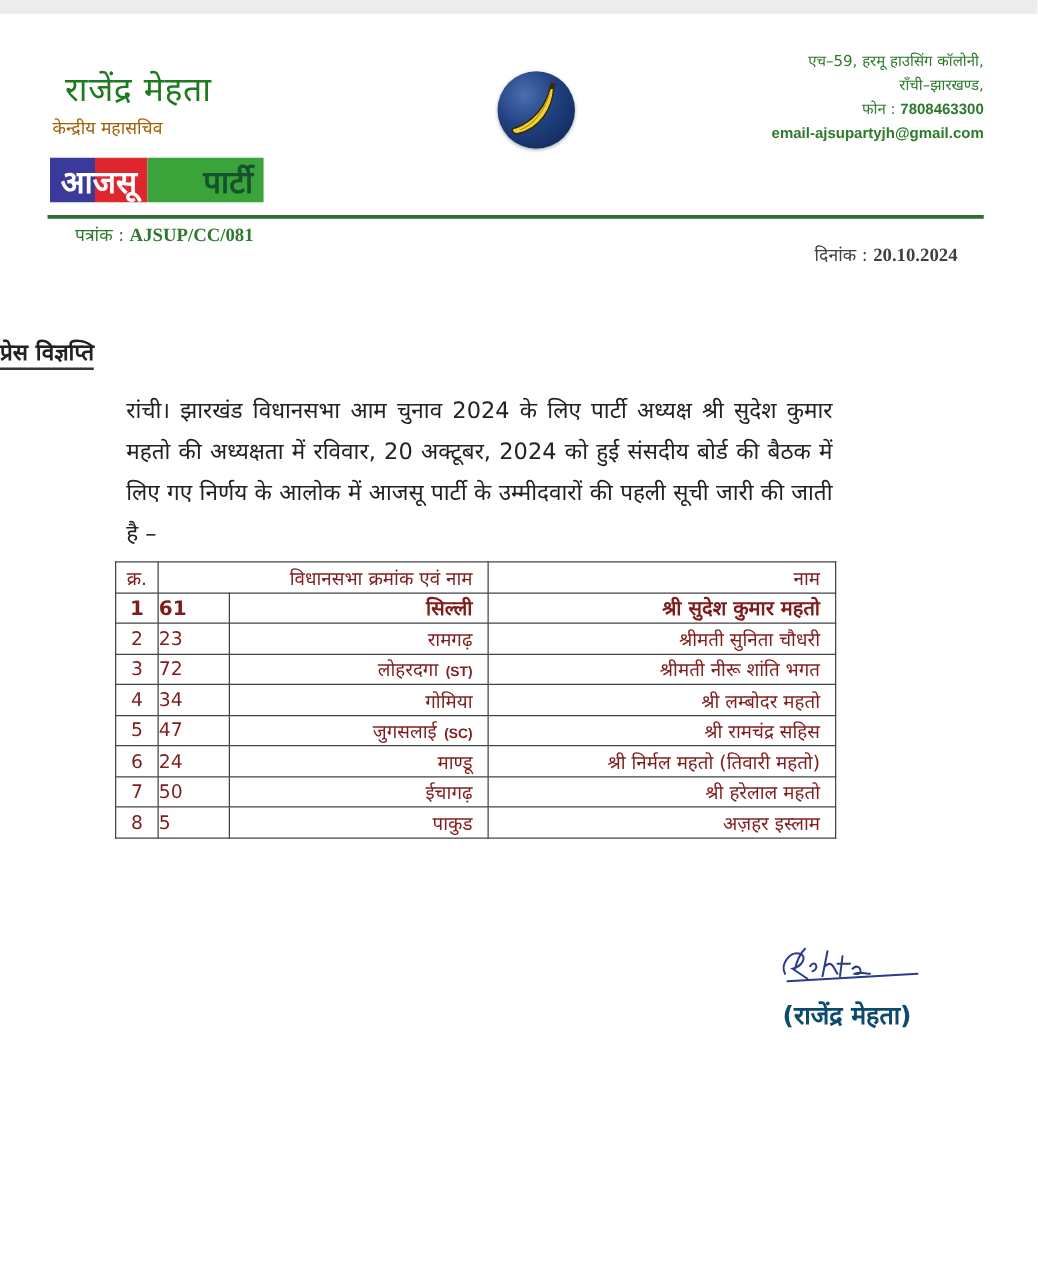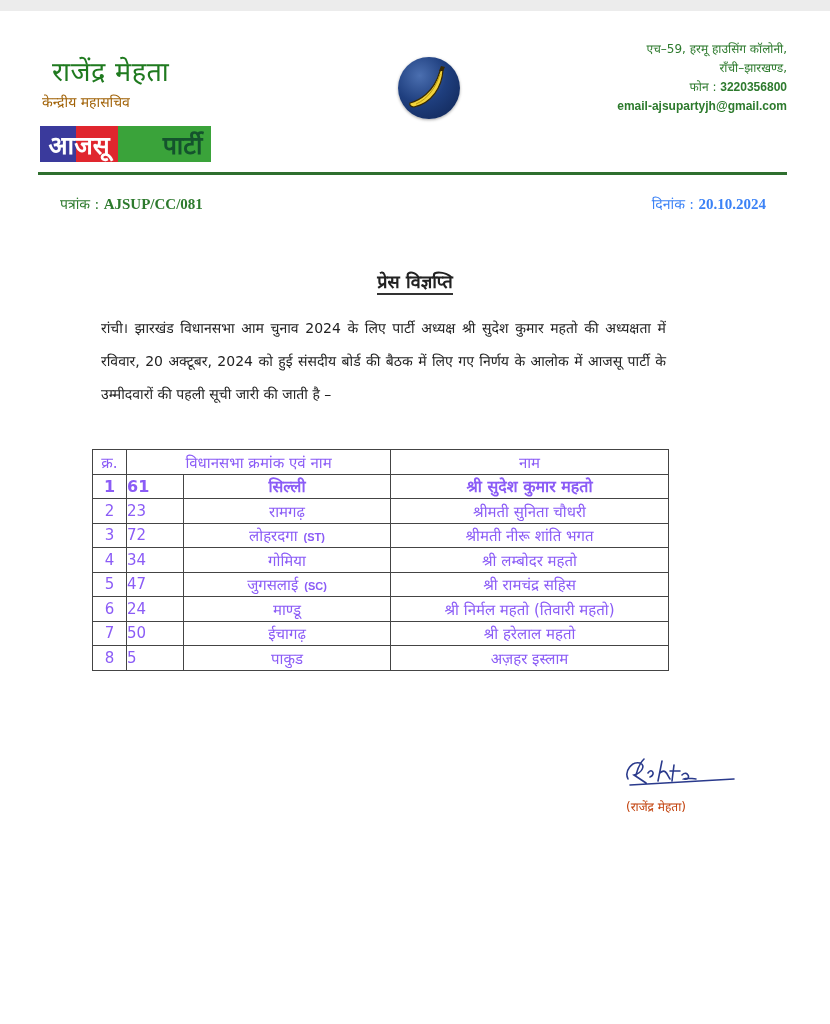--- a/index.html
+++ b/index.html
@@ -28,40 +28,40 @@
 
   
   .office { position: absolute; right: 43px; top: 40px; text-align: right; color: #2d7a2d; }
   .office .title { font-size: 22px; font-weight: bold; color: #1f7a1f; line-height: 30px; }
   .office .line { font-size: 12px; line-height: 19px; white-space: nowrap; }
   .office .phone { font-size: 12px; line-height: 19px; white-space: nowrap; }
   .office .email { font-size: 12px; line-height: 19px; font-weight: bold; font-family: "Liberation Sans", sans-serif; white-space: nowrap; }
 
   .hr-green { position: absolute; left: 38px; top: 172px; width: 749px; height: 3px; background: #2f6f2f; }
 
-  .ref { position: absolute; left: 60px; top: 194px; font-size: 15px; color: #2d7a2d; font-family: "Liberation Serif", serif; font-weight: bold; white-space: nowrap; }
+  .ref { position: absolute; left: 60px; top: 178px; font-size: 15px; color: #2d7a2d; font-family: "Liberation Serif", serif; font-weight: bold; white-space: nowrap; }
   .ref .lbl { font-family: "DejaVu Sans", sans-serif; font-weight: normal; font-size: 14px; }
-  .date { position: absolute; right: 64px; top: 194px; font-size: 15px; color: #3b82f6; font-family: "Liberation Serif", serif; font-weight: bold; white-space: nowrap; }
+  .date { position: absolute; right: 64px; top: 194px; font-size: 15px; color: #404040; font-family: "Liberation Serif", serif; font-weight: bold; white-space: nowrap; }
   .date .lbl { font-family: "DejaVu Sans", sans-serif; font-weight: normal; font-size: 14px; }
 
-  .heading { position: absolute; left: 0; width: 830px; top: 269px; text-align: center; font-size: 18px; font-weight: bold; color: #222; }
+  .heading { position: absolute; left: 0; width: 830px; top: 269px; font-size: 18px; font-weight: bold; color: #222; }
   .heading span { border-bottom: 2px solid #333; padding-bottom: 1px; }
 
-  .para { position: absolute; left: 101px; top: 312px; width: 565px; font-size: 14px; line-height: 33px; text-align: justify; text-align-last: left; color: #222; }
+  .para { position: absolute; left: 101px; top: 312px; width: 565px; font-size: 18px; line-height: 33px; text-align: justify; text-align-last: left; color: #222; }
 
-  table.cand { position: absolute; left: 92px; top: 449px; width: 577px; border-collapse: collapse; font-size: 15px; color: #8b5cf6; }
-  table.cand td, table.cand th { border: 1px solid #444; height: 24.5px; padding: 0 22px; font-weight: normal; text-align: center; white-space: nowrap; }
+  table.cand { position: absolute; left: 92px; top: 449px; width: 577px; border-collapse: collapse; font-size: 15px; color: #7f1d1d; }
+  table.cand td, table.cand th { border: 1px solid #444; height: 24.5px; padding: 0 12px; font-weight: normal; text-align: right; white-space: nowrap; }
   table.cand .c-no { width: 34px; text-align: center; padding: 0; }
   table.cand .c-code { width: 57px; text-align: left; padding: 0; margin-top: 17px; }
   table.cand .c-const { width: 207px; }
   table.cand tr.bold td { font-weight: bold; font-size: 16px; }
   table.cand .tag { font-size: 11px; font-weight: bold; font-family: "Liberation Sans", sans-serif; margin-left: 6px; }
 
   .signature { position: absolute; left: 622px; top: 753px; }
-  .sign-name { position: absolute; left: 626px; top: 798px; font-size: 12px; font-weight: normal; color: #c2410c; white-space: nowrap; }
+  .sign-name { position: absolute; left: 626px; top: 798px; font-size: 20px; font-weight: bold; color: #0c4a6e; white-space: nowrap; }
 </style>
 </head>
 <body>
 
 <div class="topbar"></div>
 
 <div class="lh-name">राजेंद्र मेहता</div>
 <div class="lh-desig">केन्द्रीय महासचिव</div>
 
 <div class="party-badge">
@@ -78,21 +78,21 @@
   <svg width="62" height="62" viewBox="0 0 62 62">
     <path d="M12 46 C20 44, 36 36, 42 14 L45 13 C44 30, 34 46, 16 50 C13 50, 11 48, 12 46 Z" fill="#f2d23a" stroke="#3a2a00" stroke-width="1.2"></path>
     <path d="M18 47 C30 42, 38 30, 42 17" fill="none" stroke="#b89a10" stroke-width="1"></path>
     <path d="M41 14 L43 9 L47 10 L45 14 Z" fill="#3a2a00"></path>
   </svg>
 </div>
 
 <div class="office">
   <div class="line">एच–59, हरमू हाउसिंग कॉलोनी,</div>
   <div class="line">राँची–झारखण्ड,</div>
-  <div class="phone"><span>फोन : </span><b style="font-family:'Liberation Sans',sans-serif">3220356800</b></div>
+  <div class="phone"><span>फोन : </span><b style="font-family:'Liberation Sans',sans-serif">7808463300</b></div>
   <div class="email">email-ajsupartyjh@gmail.com</div>
 </div>
 
 <div class="hr-green"></div>
 
 <div class="ref"><span class="lbl">पत्रांक : </span><span>AJSUP/CC/081</span></div>
 <div class="date"><span class="lbl">दिनांक : </span><span>20.10.2024</span></div>
 
 <div class="heading"><span>प्रेस विज्ञप्ति</span></div>
 

